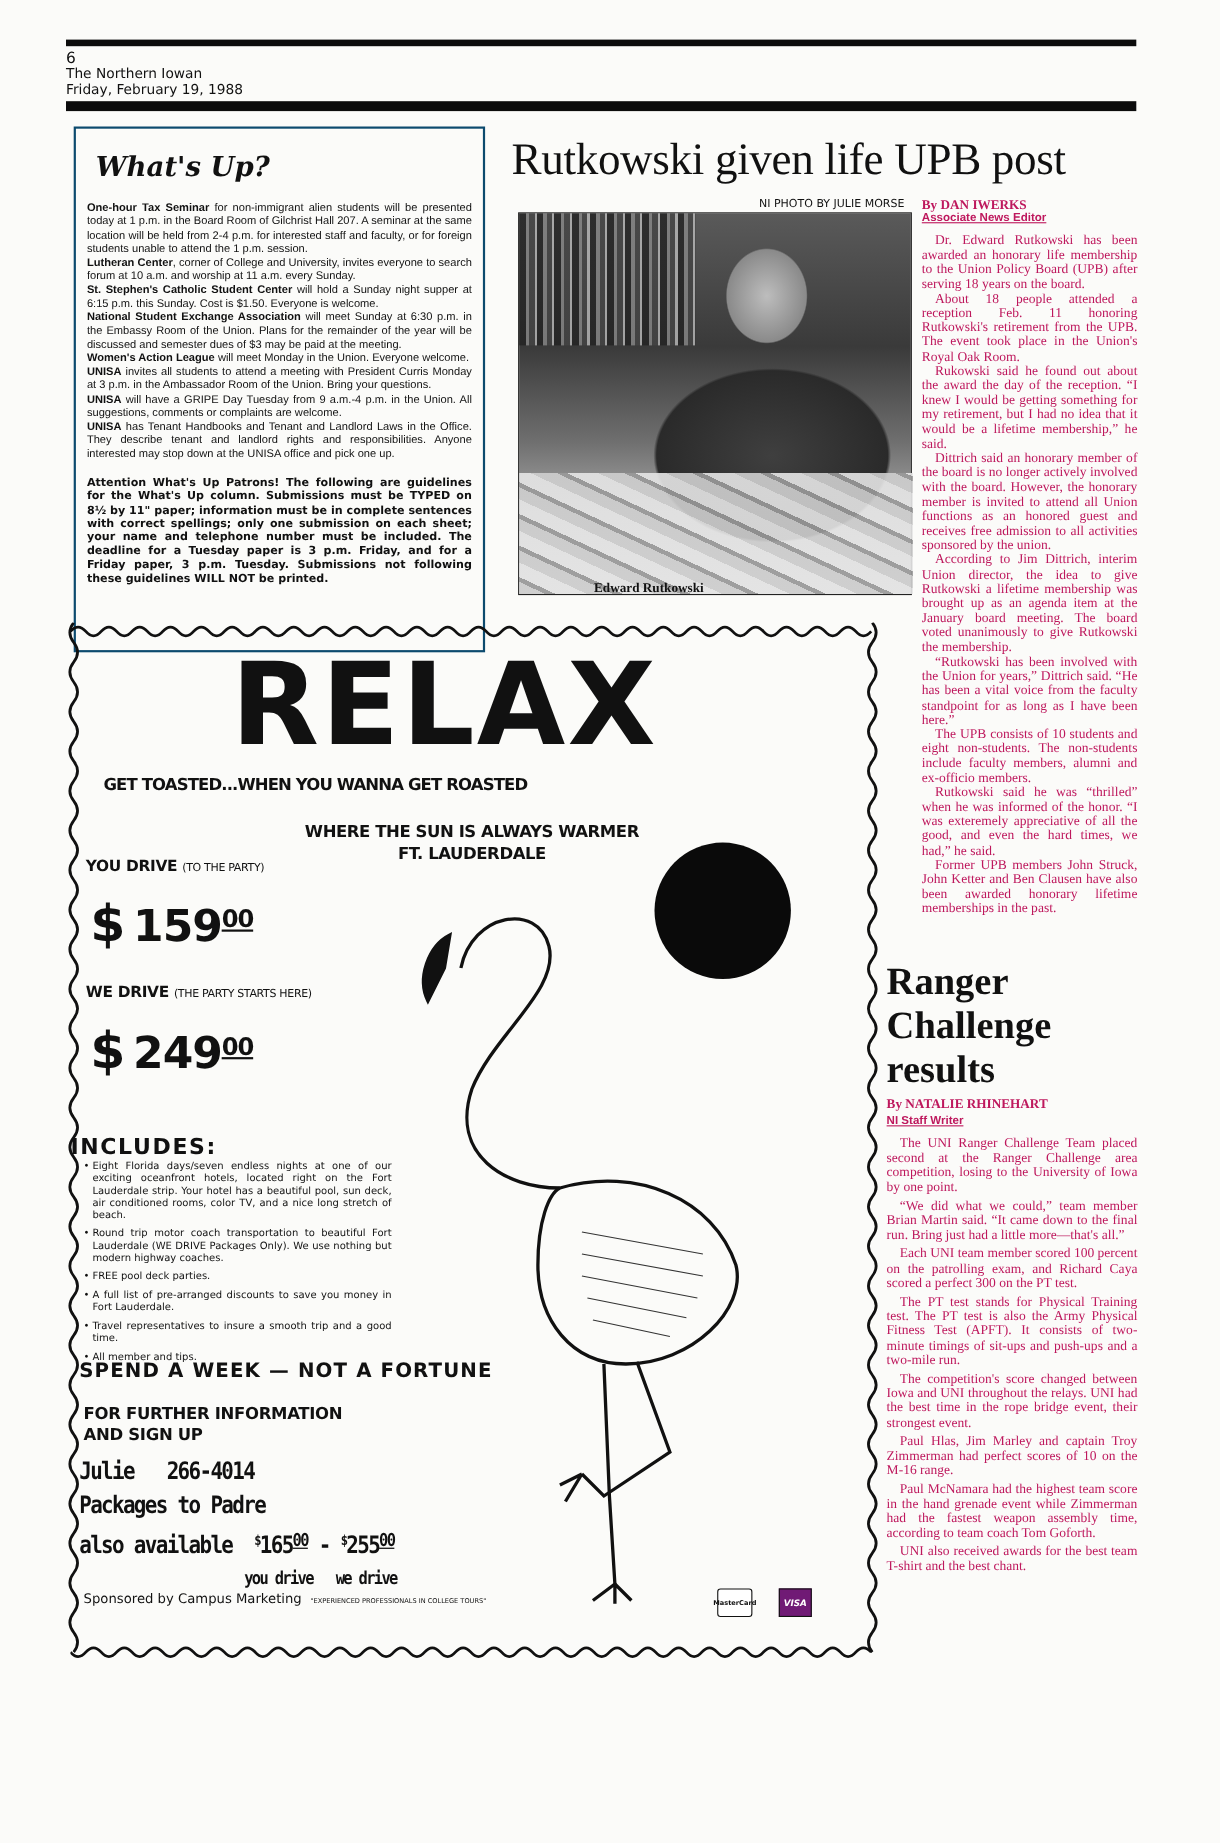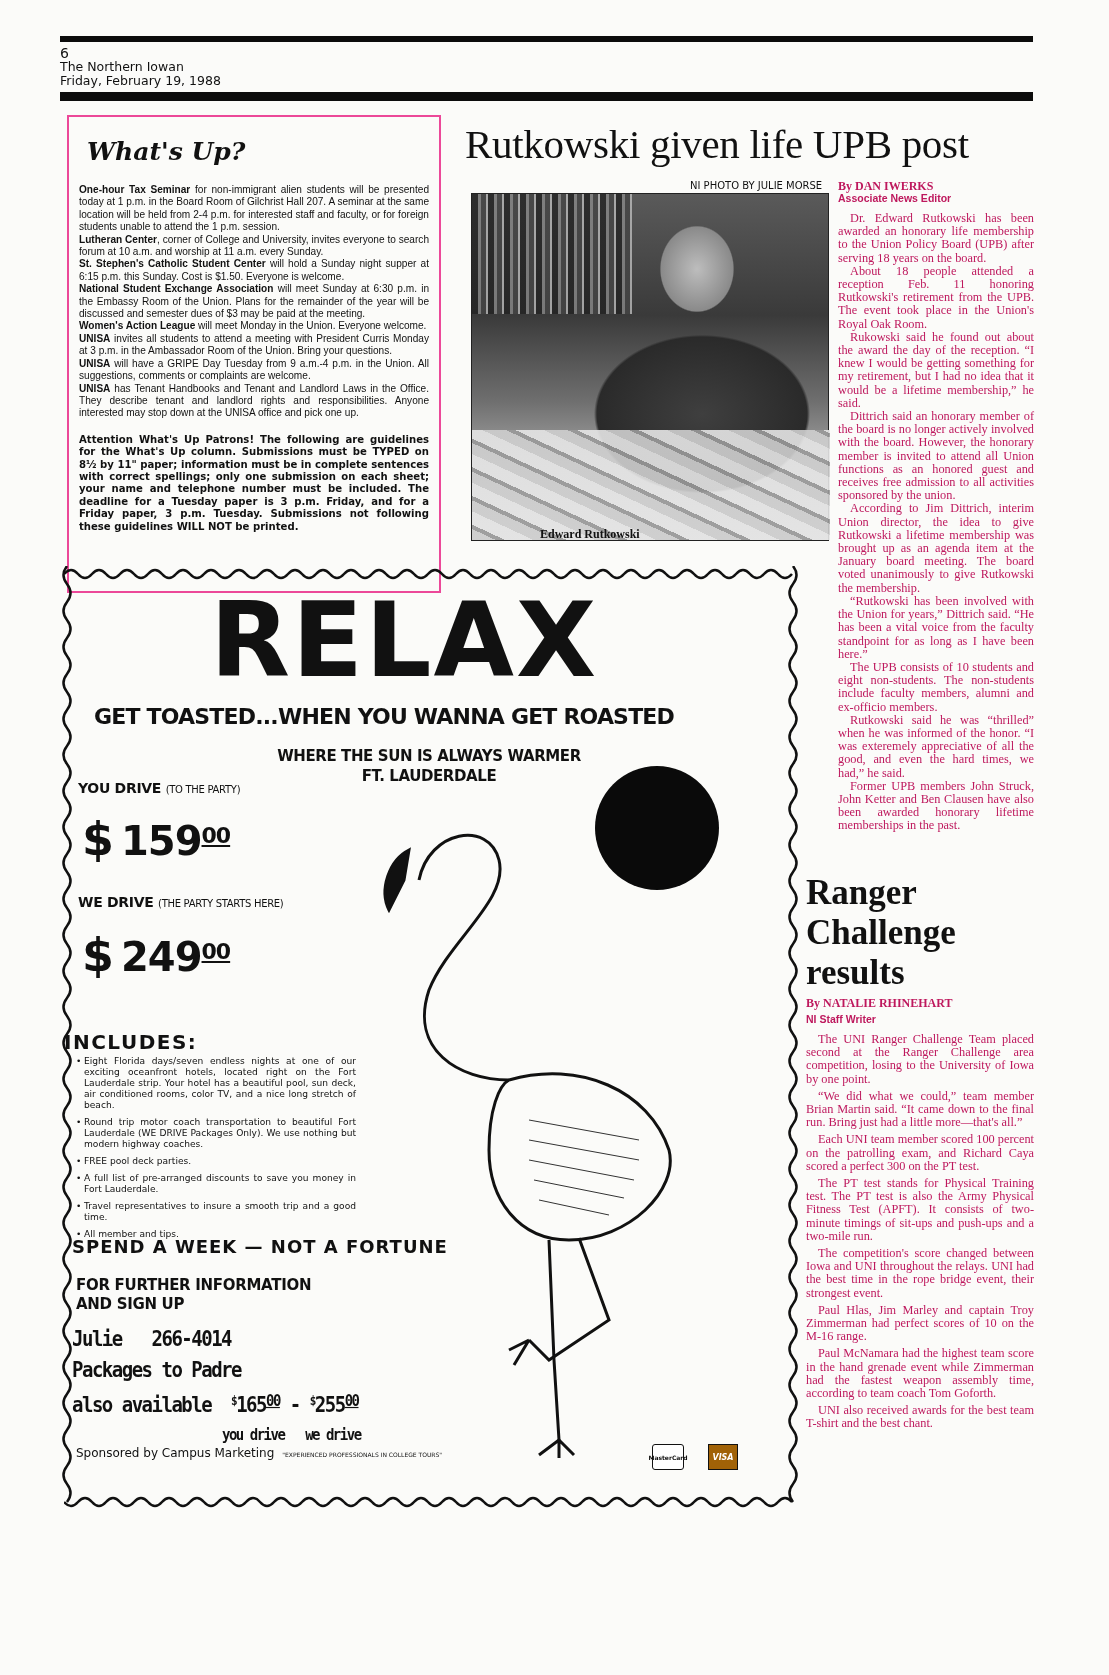--- a/index.html
+++ b/index.html
@@ -4,21 +4,21 @@
 <style>
   * { box-sizing: border-box; margin: 0; padding: 0; }
   html, body { width: 1109px; height: 1675px; background: #fbfbf9; overflow: hidden; }
   body { position: relative; font-family: "Liberation Serif", serif; color: #111; }
 
   .rule { position: absolute; left: 60px; width: 973px; background: #0c0c0c; }
   .masthead { position: absolute; left: 60px; top: 46px; font-family: "DejaVu Sans", sans-serif; font-size: 12.5px; line-height: 14px; color: #111; }
   .masthead .pg { font-size: 14px; }
 
   
-  .whatsup { position: absolute; left: 67px; top: 115px; width: 374px; height: 478px; border: 2px solid #ec4899; padding: 12px 10px 0 10px; }
+  .whatsup { position: absolute; left: 67px; top: 115px; width: 374px; height: 478px; border: 2px solid #0c4a6e; padding: 12px 10px 0 10px; }
   .whatsup h2 { font-family: "DejaVu Serif", serif; font-style: italic; font-weight: bold; font-size: 25px; margin: 8px 0 18px 8px; }
   .whatsup .item { font-family: Liberation Sans, sans-serif; font-size: 10.1px; line-height: 12.4px; text-align: justify; }
   .whatsup .item b { font-weight: bold; }
   .whatsup .notice { font-family: "DejaVu Sans", sans-serif; font-weight: bold; font-size: 10.1px; line-height: 12.4px; margin-top: 14px; text-align: justify; }
 
   
   .headline { position: absolute; left: 465px; top: 120px; font-family: "Liberation Serif", serif; font-size: 41px; white-space: nowrap; letter-spacing: -0.3px; }
 
   
   .photo-credit { position: absolute; left: 690px; top: 180px; font-family: "DejaVu Sans", sans-serif; font-size: 10px; }
@@ -28,34 +28,34 @@
       linear-gradient(180deg, #5a5a5a 0%, #3a3a3a 35%, #6f6f6f 60%, #a7a7a7 78%, #cfcfcf 100%);
       border: 1px solid #222; }
   .photo .shelf { position: absolute; left: 0; top: 0; width: 160px; height: 120px; background: repeating-linear-gradient(90deg, #222 0 6px, #888 6px 9px, #444 9px 14px, #bbb 14px 16px); opacity: .8; }
   .photo .desk { position: absolute; left: 0; bottom: 0; width: 358px; height: 110px; background: repeating-linear-gradient(25deg, #cfcfcf 0 10px, #9a9a9a 10px 14px, #e6e6e6 14px 26px); opacity: .9; }
   .caption { position: absolute; left: 540px; top: 527px; font-family: "Liberation Serif", serif; font-weight: bold; font-size: 12px; }
 
   
   .article { position: absolute; font-family: "Liberation Serif", serif; font-size: 12.3px; line-height: 13.2px; text-align: justify; color: #be185d; }
   .article p { text-indent: 12px; }
   .byline { font-weight: bold; font-size: 12px; line-height: 12px; text-indent: 0 !important; }
-  .byline-role { font-weight: bold; font-size: 10.5px; line-height: 12px; margin-bottom: 8px; font-family: "Liberation Sans", sans-serif; }
+  .byline-role { font-weight: bold; font-size: 10.5px; line-height: 12px; margin-bottom: 8px; font-family: "Liberation Sans", sans-serif; text-decoration: underline; }
   .rutk { left: 838px; top: 180px; width: 196px; }
   .ranger-head { position: absolute; left: 806px; top: 873px; width: 228px; font-family: "Liberation Serif", serif; font-weight: bold; font-size: 35px; line-height: 40px; }
   .ranger { left: 806px; top: 997px; width: 228px; }
   .ranger p { margin-bottom: 4px; }
 
   
   .ad { position: absolute; left: 64px; top: 566px; width: 730px; height: 944px; }
   .ad .wavy-top, .ad .wavy-bot { position: absolute; left: 0; width: 730px; height: 14px; }
   .ad .wavy-top { top: 0; } .ad .wavy-bot { bottom: 0; }
   .ad .wavy-left, .ad .wavy-right { position: absolute; top: 0; width: 14px; height: 944px; }
   .ad .wavy-left { left: -4px; } .ad .wavy-right { right: -6px; }
   .relax { position: absolute; left: 146px; top: 22px; font-family: "DejaVu Sans", sans-serif; font-weight: bold; font-size: 104px; letter-spacing: 2px; line-height: 104px; }
-  .ad .tag1 { position: absolute; left: 30px; top: 138px; font-family: "DejaVu Sans", sans-serif; font-weight: bold; font-size: 22px; letter-spacing: -0.8px; white-space: nowrap; }
+  .ad .tag1 { position: absolute; left: 30px; top: 138px; font-family: "DejaVu Sans", sans-serif; font-weight: bold; font-size: 15px; letter-spacing: -0.8px; white-space: nowrap; }
   .ad .tag2 { position: absolute; left: 0; width: 730px; top: 180px; text-align: center; font-family: "DejaVu Sans", sans-serif; font-weight: bold; font-size: 15px; line-height: 20px; letter-spacing: -0.4px; }
   .ad .drive-label { position: absolute; left: 14px; font-family: "DejaVu Sans", sans-serif; font-weight: bold; font-size: 14px; letter-spacing: -0.3px; }
   .ad .drive-label small { font-weight: normal; font-size: 10px; }
   .ad .price { position: absolute; left: 18px; font-family: "DejaVu Sans", sans-serif; font-weight: bold; font-size: 40px; letter-spacing: -1px; }
   .ad .price .cents { font-size: 22px; text-decoration: underline; vertical-align: 12px; }
   .ad .price .dollar { font-size: 46px; margin-right: 8px; }
   .includes { position: absolute; left: 0; top: 464px; font-family: "DejaVu Sans", sans-serif; font-weight: bold; font-size: 20px; letter-spacing: 1.5px; }
   .inc-list { position: absolute; left: 12px; top: 490px; width: 280px; list-style: none; font-family: "DejaVu Sans", sans-serif; font-size: 9.1px; line-height: 11px; text-align: justify; }
   .inc-list li { padding-left: 8px; position: relative; margin-bottom: 6px; }
   .inc-list li::before { content: "\2022"; position: absolute; left: 0; top: 0; }
@@ -63,21 +63,21 @@
   .further { position: absolute; left: 12px; top: 710px; font-family: "DejaVu Sans", sans-serif; font-weight: bold; font-size: 15px; line-height: 19px; letter-spacing: -0.3px; }
   .contact { position: absolute; left: 8px; top: 757px; font-family: "DejaVu Sans Mono", monospace; font-weight: bold; font-size: 19px; line-height: 27px; letter-spacing: -1.5px; transform: scaleY(1.15); transform-origin: top left; }
   .contact .row { white-space: nowrap; }
   .contact .cents { text-decoration: underline; font-size: 14px; vertical-align: 5px; }
   .contact .sm { font-size: 11px; vertical-align: 6px; }
   .contact .drivers { font-size: 14px; margin-left: 150px; }
   .sponsor { position: absolute; left: 12px; top: 880px; font-family: "DejaVu Sans", sans-serif; font-size: 12px; white-space: nowrap; }
   .sponsor small { font-size: 6px; margin-left: 8px; }
   .card { position: absolute; top: 878px; height: 26px; font-family: "DejaVu Sans", sans-serif; font-size: 6px; font-weight: bold; display: flex; align-items: center; justify-content: center; border: 1px solid #111; }
   .card.mc { left: 588px; width: 32px; border-radius: 3px; background: #fff; }
-  .card.visa { left: 644px; width: 30px; background: #a16207; color: #fff; font-size: 8px; font-style: italic; }
+  .card.visa { left: 644px; width: 30px; background: #701a75; color: #fff; font-size: 8px; font-style: italic; }
   .sun { position: absolute; left: 531px; top: 200px; width: 124px; height: 124px; border-radius: 50%; background: #0a0a0a; }
   .flamingo { position: absolute; left: 315px; top: 254px; width: 310px; height: 640px; }
 </style>
 </head>
 <body>
 
 <div class="rule" style="top:36px;height:6px;"></div>
 <div class="masthead">
   <div class="pg">6</div>
   <div>The Northern Iowan</div>

